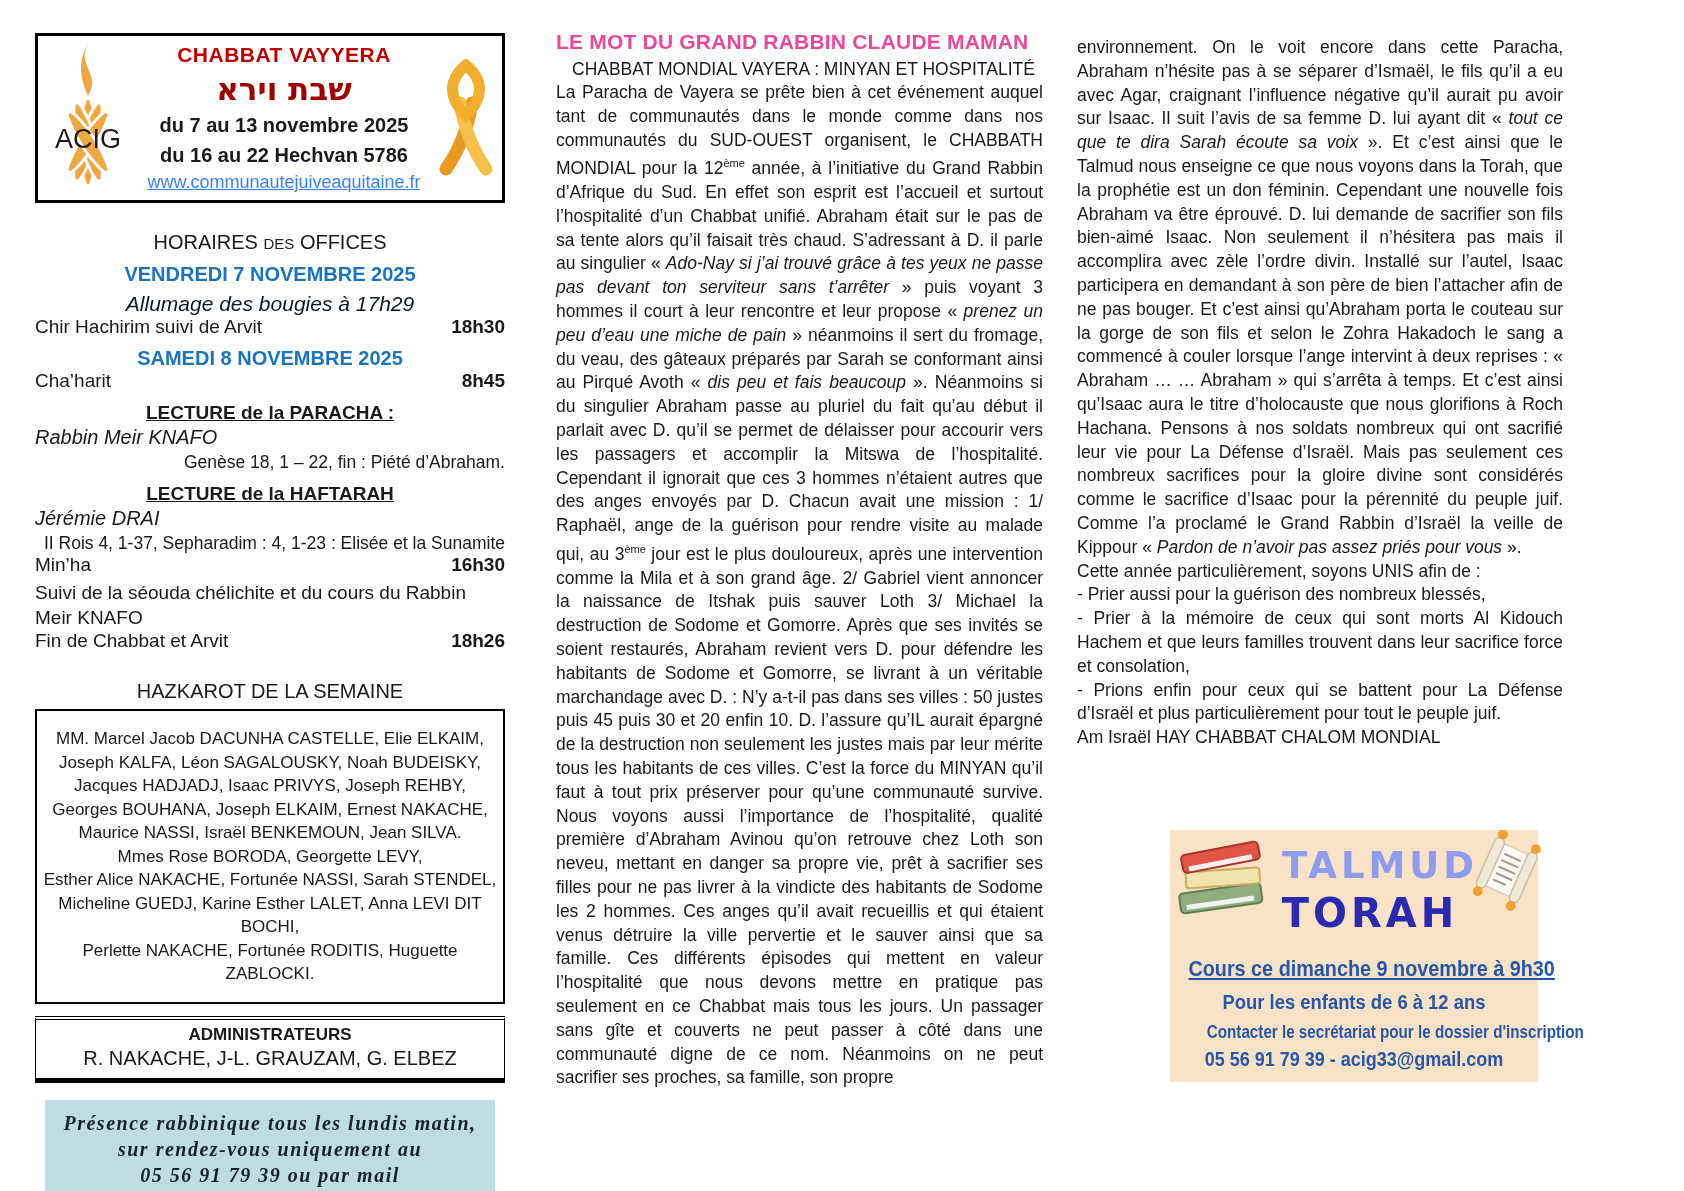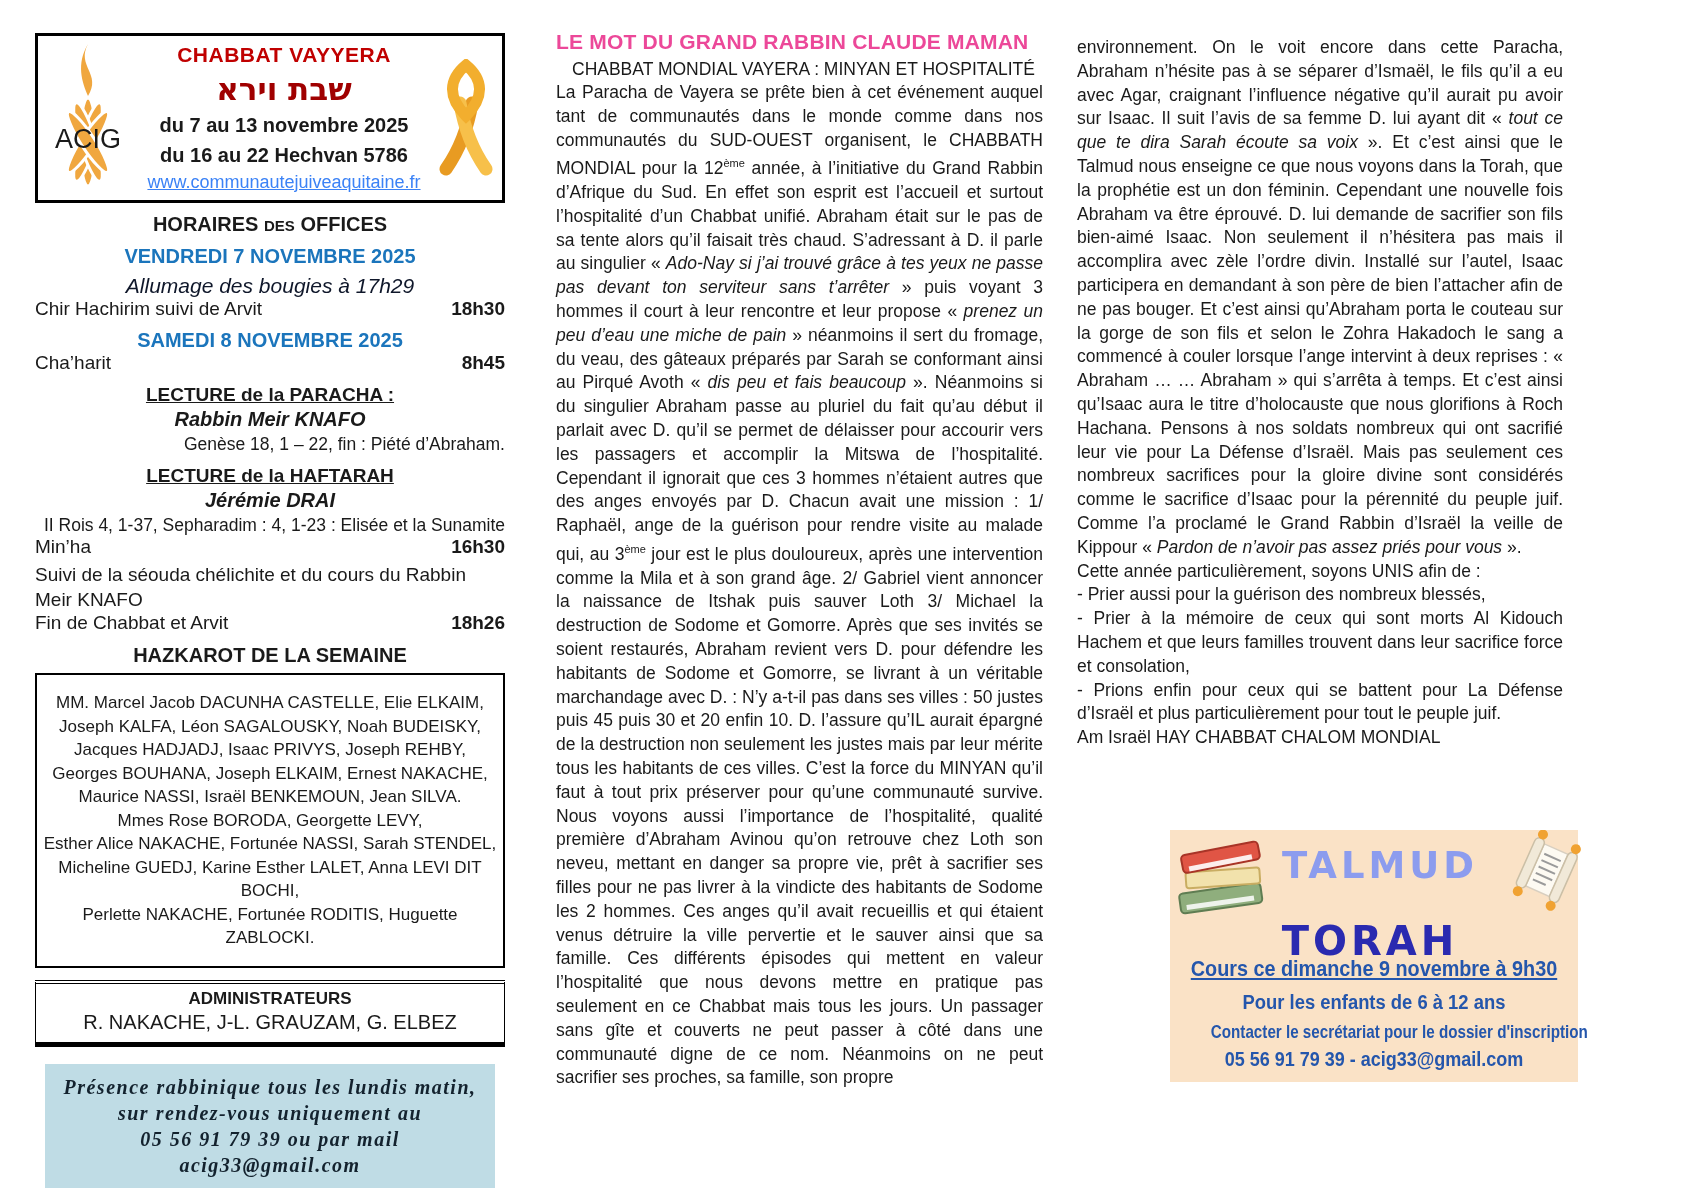--- a/index.html
+++ b/index.html
@@ -7,28 +7,28 @@
         font-family:"Liberation Sans",sans-serif;color:#1a1a1a;}
 
   
   .col-left{position:absolute;left:35px;top:33px;width:470px;}
   .header-box{box-sizing:border-box;border:3px solid #000;height:170px;display:flex;align-items:center;padding:2px 4px;}
   .header-center{flex:1;text-align:center;}
   .hb-title{font-size:21px;font-weight:bold;color:#C00000;letter-spacing:.5px;}
   .hb-hebrew{font-size:31px;font-weight:bold;color:#A00000;margin-top:4px;font-family:"DejaVu Sans",sans-serif;}
   .hb-date{font-size:20px;font-weight:bold;margin-top:7px;}
   .hb-link{display:inline-block;font-size:18px;color:#3b82f6;text-decoration:underline;margin-top:5px;cursor:pointer;}
-  .sec-title{text-align:center;font-weight:bold;font-size:20px;margin-top:10px;}
+  .sec-title{text-align:center;font-weight:normal;font-size:20px;margin-top:28px;}
   .sc{font-size:15px;}
   .blue-head{text-align:center;font-weight:bold;font-size:20px;color:#1B75BC;margin-top:9px;}
   .allumage{text-align:center;font-style:italic;font-size:21px;color:#0f172a;margin-top:6px;}
   .srow{display:flex;justify-content:space-between;font-size:19px;}
   .srow .t{font-weight:bold;}
   .lecture-head{text-align:center;font-weight:bold;text-decoration:underline;font-size:19px;margin-top:10px;}
-  .reader{text-align:center;font-weight:bold;font-style:italic;font-size:20px;margin-top:2px;}
+  .reader{font-weight:normal;font-style:italic;font-size:20px;margin-top:2px;}
   .refline{text-align:right;font-size:17.5px;margin-top:3px;white-space:nowrap;}
   .plainline{font-size:19px;margin-top:4px;line-height:25px;}
   .names-box{box-sizing:border-box;border:2px solid #000;margin-top:6px;padding:16px 2px;text-align:center;
              font-size:17px;line-height:23.5px;}
   .admin-box{box-sizing:border-box;border:1px solid #000;border-top:4px double #000;border-bottom:5px solid #000;
              margin-top:12px;padding:5px 0 8px;text-align:center;}
   .admin-heading{font-weight:bold;font-size:17px;}
   .admin-names{font-size:20px;margin-top:2px;}
   .presence-box{background:#BFDCE5;margin:17px 0 0 10px;width:450px;box-sizing:border-box;padding:10px 4px;
                 text-align:center;font-family:"Liberation Serif",serif;font-style:italic;font-weight:bold;
@@ -38,27 +38,27 @@
   .col-mid{position:absolute;left:556px;top:30px;width:487px;}
   .col-right{position:absolute;left:1077px;top:36px;width:486px;}
   .mid-title{color:#ec4899;font-weight:bold;font-size:21px;margin-bottom:5px;letter-spacing:.2px;}
   .subtitle{font-size:17.5px;text-indent:16px;margin-bottom:1px;}
   .body-text{font-size:17.5px;line-height:23.8px;text-align:justify;margin:0;}
   .closing-line{font-size:17.5px;line-height:23.8px;text-align:justify;}
   .it{font-style:italic;}
   .sup{font-size:11px;}
 
   
-  .flyer{position:absolute;left:1170px;top:830px;width:368px;height:252px;background:#FAE2C6;padding-left:40px;}
+  .flyer{position:absolute;left:1170px;top:830px;width:368px;height:252px;background:#FAE2C6;}
   .flyer-books{position:absolute;left:4px;top:10px;}
   .flyer-scroll{position:absolute;right:-4px;top:0px;}
   .flyer-talmud{position:absolute;left:88px;top:14px;width:244px;text-align:center;font-weight:bold;
                 font-size:37px;color:#8C9CEE;letter-spacing:4px;font-family:"DejaVu Sans",sans-serif;}
   .flyer-torah{position:absolute;left:78px;top:60px;width:244px;text-align:center;font-weight:bold;
-               font-size:40px;color:#2A2AB0;letter-spacing:4px;font-family:"DejaVu Sans",sans-serif;margin-top:28px;}
+               font-size:40px;color:#2A2AB0;letter-spacing:4px;font-family:"DejaVu Sans",sans-serif;}
   .flyer-lines{position:absolute;left:0;top:126px;width:100%;text-align:center;color:#2456AC;font-weight:bold;}
   .flyer-lines div{white-space:nowrap;}
   .fl1{font-size:22px;text-decoration:underline;transform:scaleX(0.9);}
   .fl2{font-size:20px;margin-top:9px;transform:scaleX(0.92);}
   .fl3{font-size:19px;margin-top:7px;transform:scaleX(0.8);}
   .fl4{font-size:20px;margin-top:5px;transform:scaleX(0.9);}
 </style>
 </head>
 <body>
 

